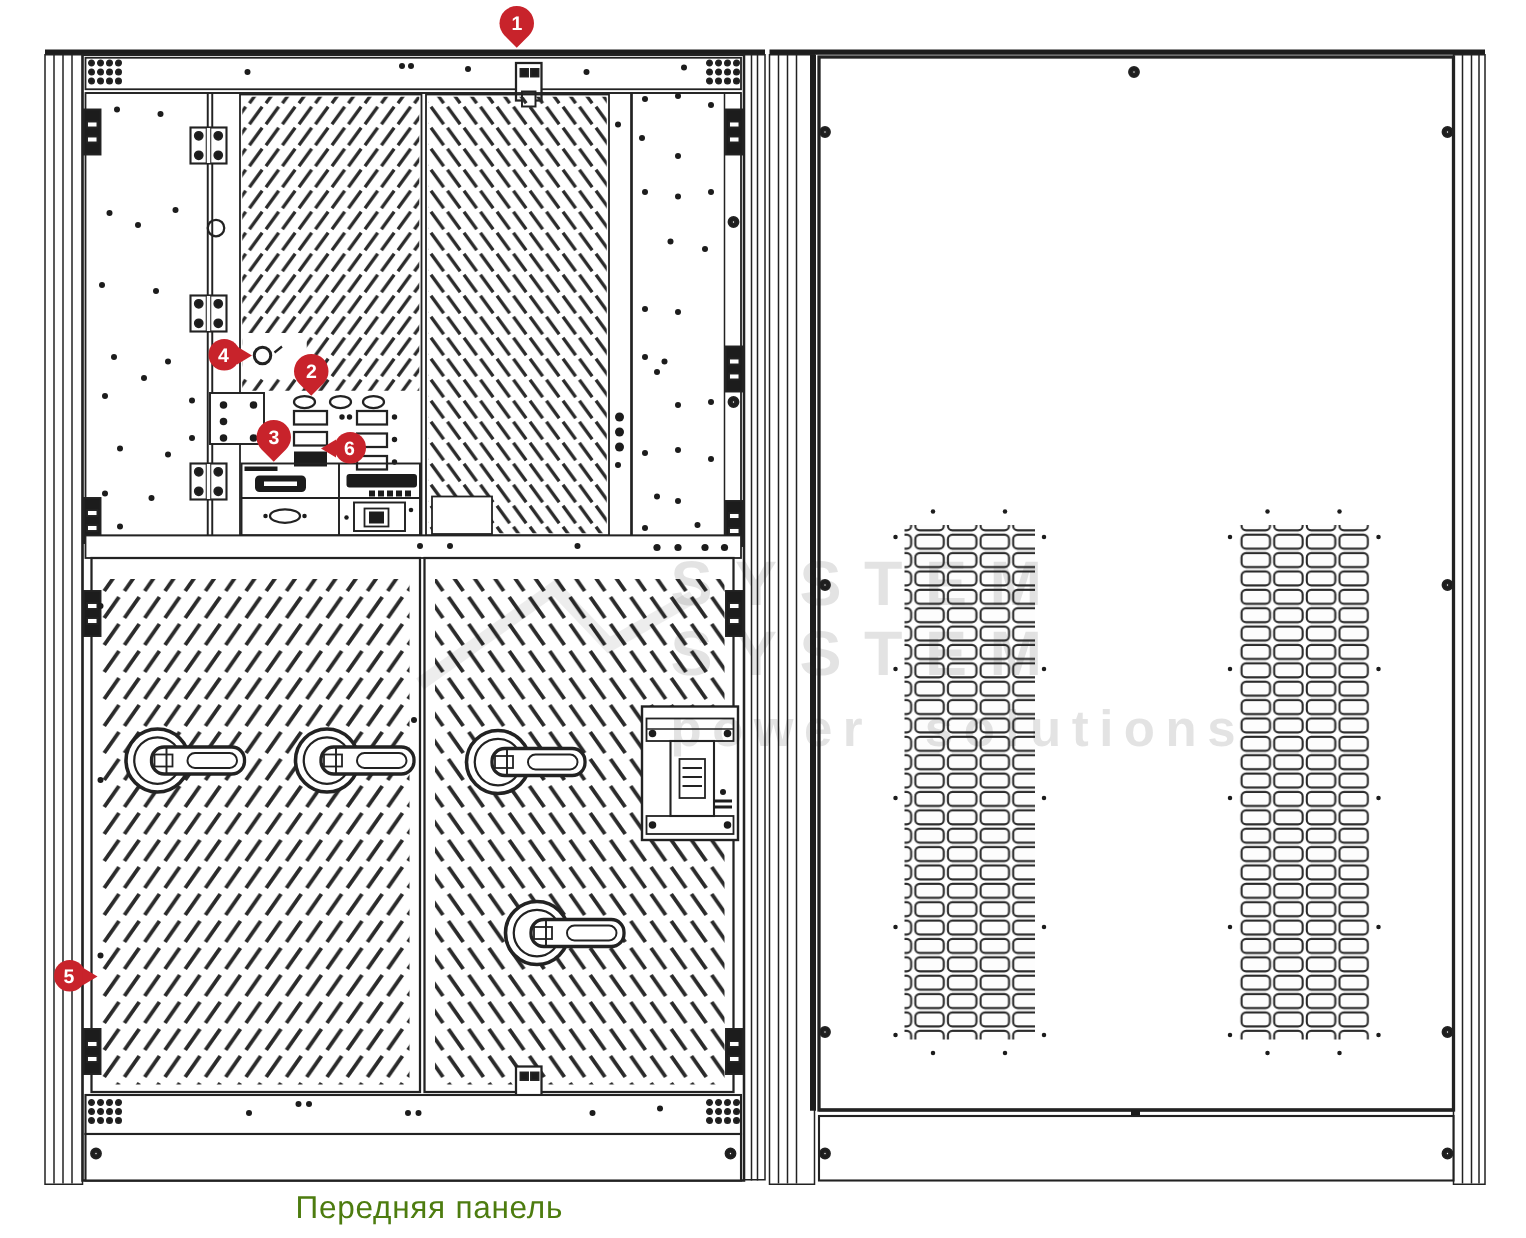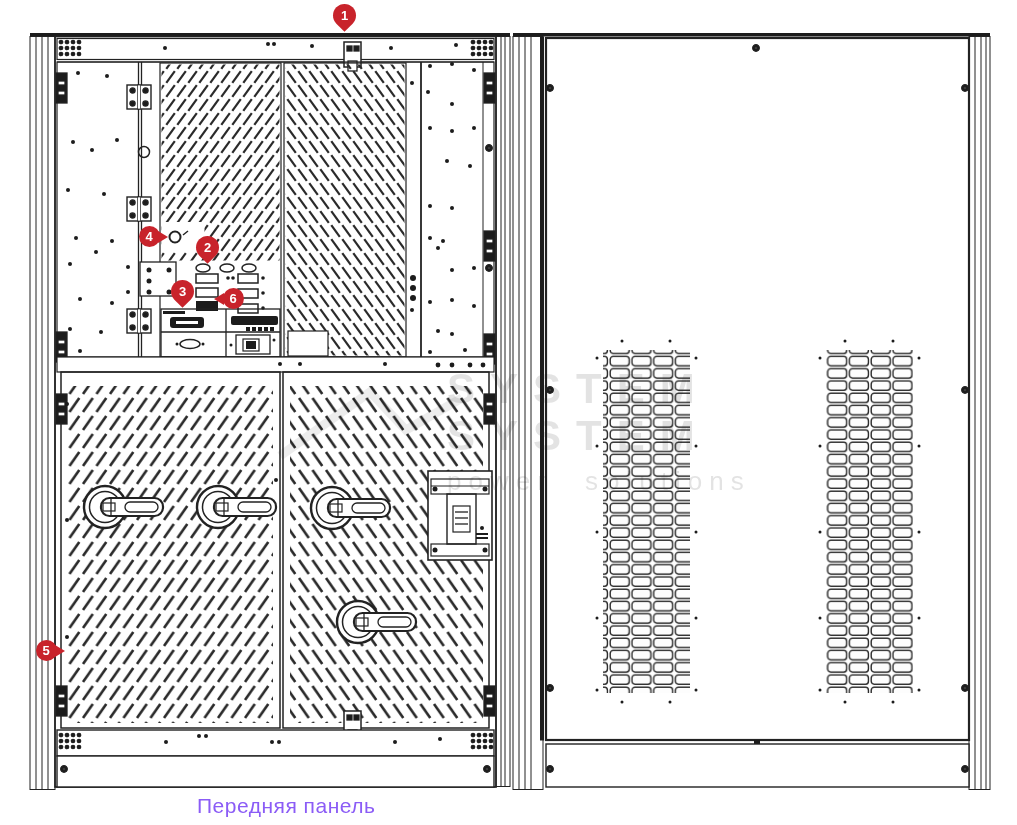--- a/index.html
+++ b/index.html
@@ -3,24 +3,24 @@
 <meta charset="utf-8">
 <style>
   html,body{margin:0;padding:0;background:#fff;}
   .stage{position:relative;width:1017px;height:825px;background:#fff;overflow:hidden;
          font-family:"Liberation Sans", sans-serif;}
   .stage svg.art{position:absolute;left:0;top:0;}
   
   .watermark{position:absolute;left:447px;top:352px;color:rgba(40,40,40,0.13);
              pointer-events:none;user-select:none;line-height:1.12;white-space:nowrap;margin-top:13px;}
   .watermark .wm-big{font-size:42px;font-weight:bold;letter-spacing:15px;}
-  .watermark .wm-small{font-size:26px;font-weight:normal;letter-spacing:7px;word-spacing:18px;margin-top:8px;}
+  .watermark .wm-small{font-size:34px;font-weight:bold;letter-spacing:7px;word-spacing:18px;margin-top:8px;}
   .swoosh{position:absolute;left:272px;top:382px;pointer-events:none;}
   
-  .caption{position:absolute;left:197px;top:794px;font-size:21px;color:#8b5cf6;letter-spacing:.5px;}
+  .caption{position:absolute;left:197px;top:794px;font-size:21px;color:#4d7c0f;letter-spacing:.5px;}
   
   .marker{position:absolute;z-index:6;}
   .marker .bubble{width:23px;height:23px;background:#c8232b;color:#fff;display:flex;
                   align-items:center;justify-content:center;font-size:13px;font-weight:bold;}
   .marker.pin .bubble{border-radius:50% 50% 50% 0;transform:rotate(-45deg);}
   .marker.pin .bubble span{transform:rotate(45deg);}
   .marker.arrow-right .bubble,.marker.arrow-left .bubble{border-radius:50%;width:21px;height:21px;}
   .marker.arrow-right::after{content:"";position:absolute;left:19px;top:5px;width:0;height:0;
       border-top:6px solid transparent;border-bottom:6px solid transparent;border-left:10px solid #c8232b;}
   .marker.arrow-left::after{content:"";position:absolute;left:-9px;top:5px;width:0;height:0;

